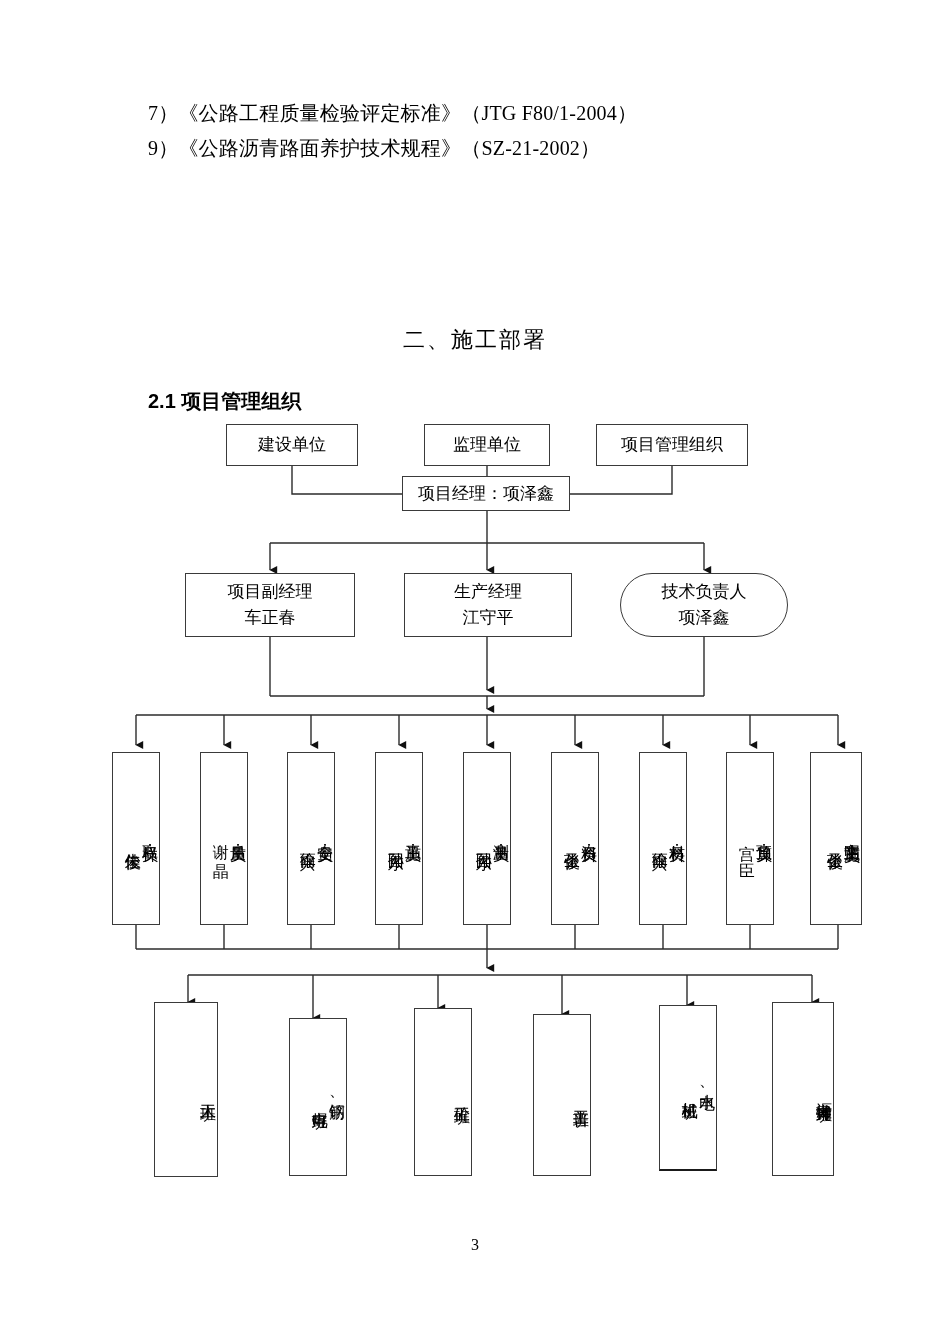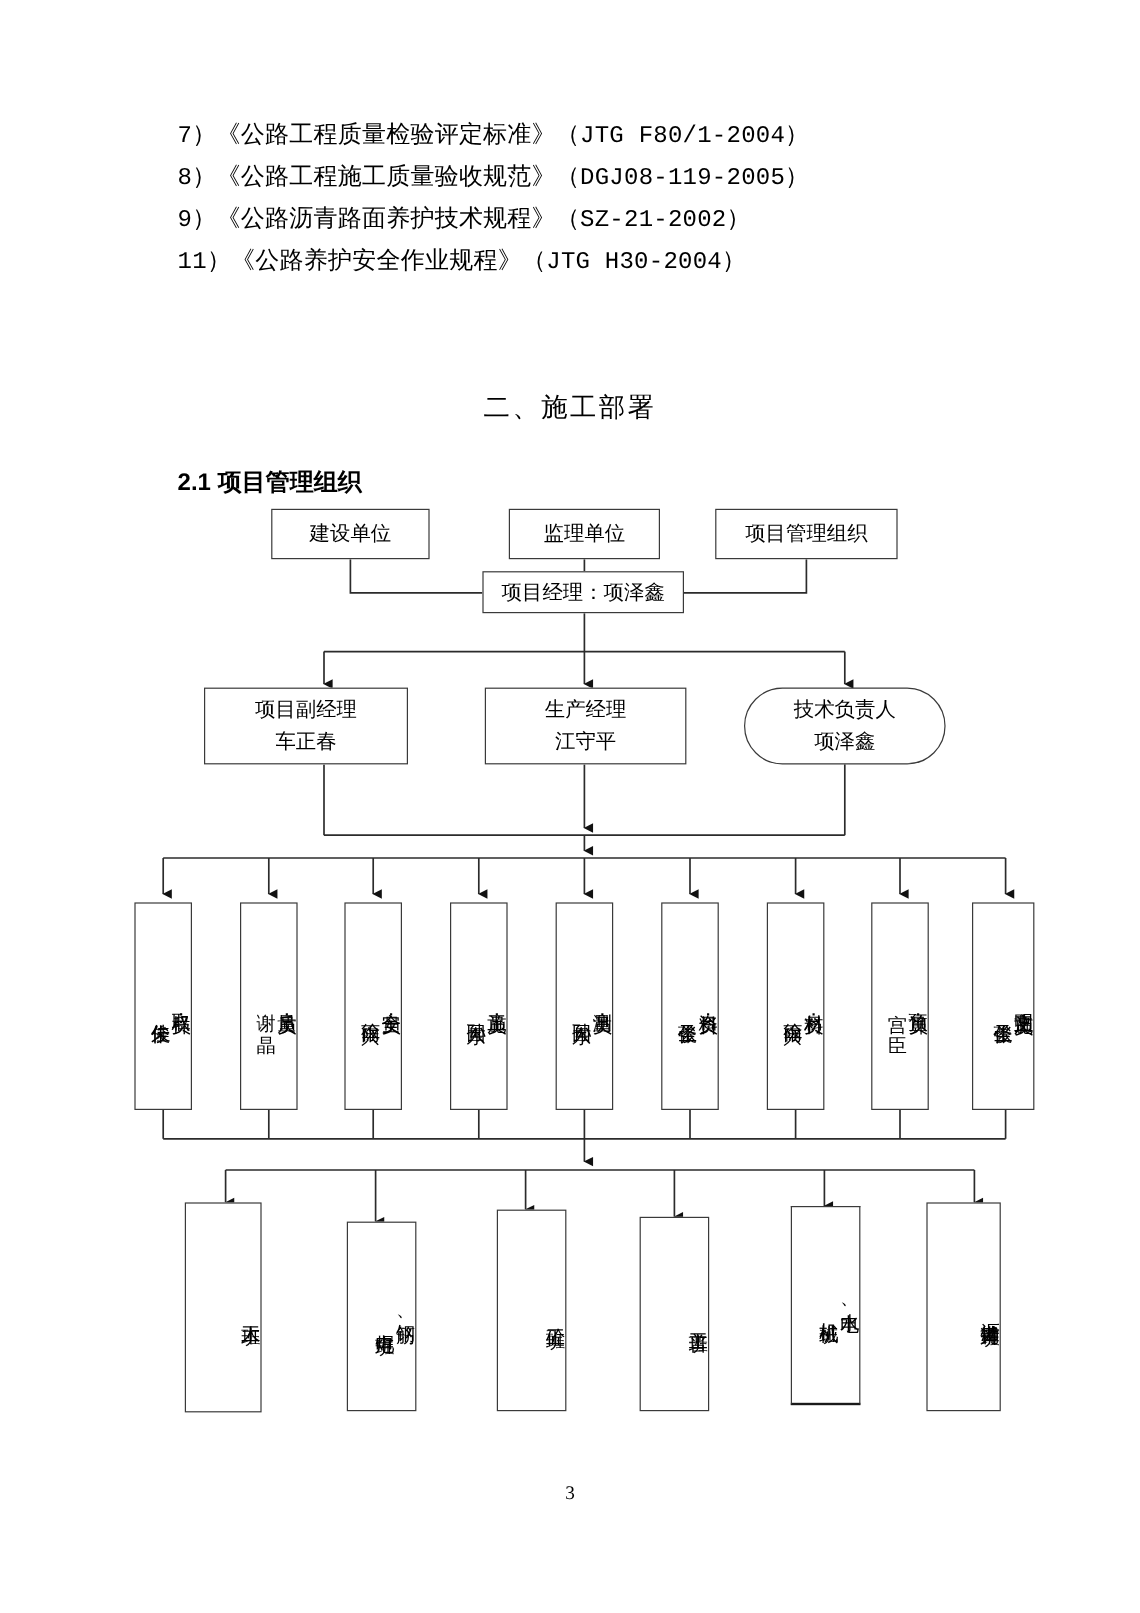--- a/index.html
+++ b/index.html
@@ -15,21 +15,20 @@
     color: #000000;
     overflow: hidden;
   }
 
   
   .ref-list {
     position: absolute;
     left: 148px;
     top: 96px;
     width: 700px;
-    font-family: Liberation Mono, monospace;
   }
   .ref-line {
     font-size: 20px;
     line-height: 35px;
     letter-spacing: 0.2px;
     white-space: nowrap;
   }
 
   
   .section-title {
@@ -107,23 +106,21 @@
     width: 950px;
     text-align: center;
     font-size: 16px;
   }
 </style>
 </head>
 <body>
 
 <div class="ref-list">
   <div class="ref-line">7）《公路工程质量检验评定标准》（JTG F80/1-2004）</div>
-  <div class="ref-line">8）《公路工程施工质量验收规范》（DGJ08-119-2005）</div>
   <div class="ref-line">9）《公路沥青路面养护技术规程》（SZ-21-2002）</div>
-  <div class="ref-line">11）《公路养护安全作业规程》（JTG H30-2004）</div>
 </div>
 
 <div class="section-title">二、施工部署</div>
 <div class="sub-title">2.1 项目管理组织</div>
 
 <div class="chart">
 <svg width="950" height="1344" viewBox="0 0 950 1344">
   <defs>
     <marker id="ar" markerWidth="9" markerHeight="9" refX="4.5" refY="7.6" orient="auto" markerUnits="userSpaceOnUse">
       <path d="M0.6,0.4 L8.4,0.4 L4.5,8.2 Z" fill="#111111"></path>
@@ -190,21 +187,21 @@
   <span>监理单位</span>
 </div>
 <div class="node" style="left:596px; top:424px; width:152px; height:42px;">
   <span>项目管理组织</span>
 </div>
 
 <div class="node" style="left:402px; top:476px; width:168px; height:35px;">
   <span>项目经理：项泽鑫</span>
 </div>
 
-<div class="node two-line" style="left:170px; top:573px; width:170px; height:64px;">
+<div class="node two-line" style="left:185px; top:573px; width:170px; height:64px;">
   <span>项目副经理</span>
   <span>车正春</span>
 </div>
 <div class="node two-line" style="left:404px; top:573px; width:168px; height:64px;">
   <span>生产经理</span>
   <span>江守平</span>
 </div>
 <div class="node two-line" style="left:620px; top:573px; width:168px; height:64px;border-radius:32px;">
   <span>技术负责人</span>
   <span>项泽鑫</span>

